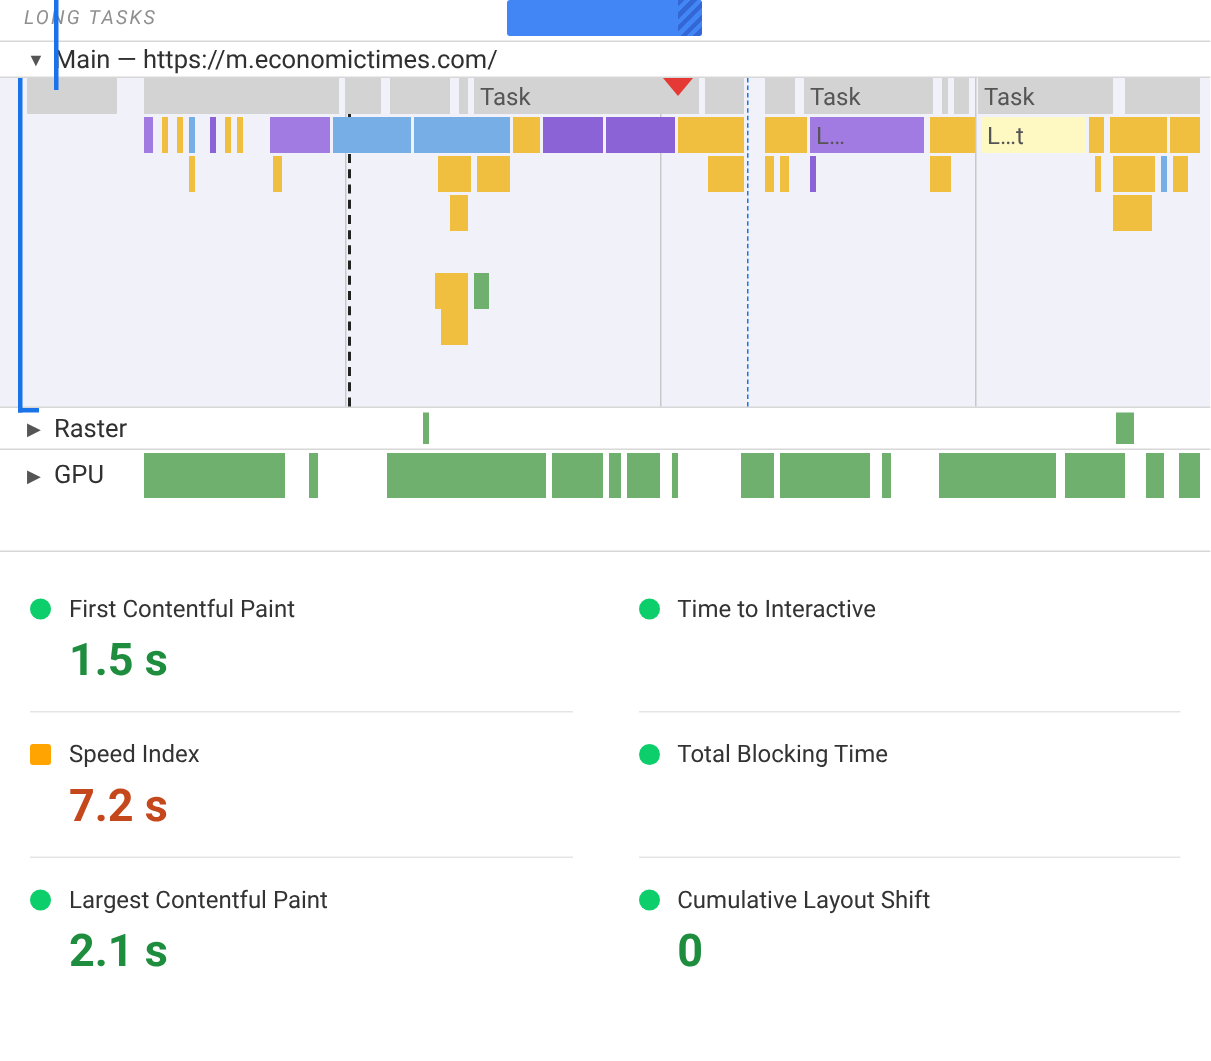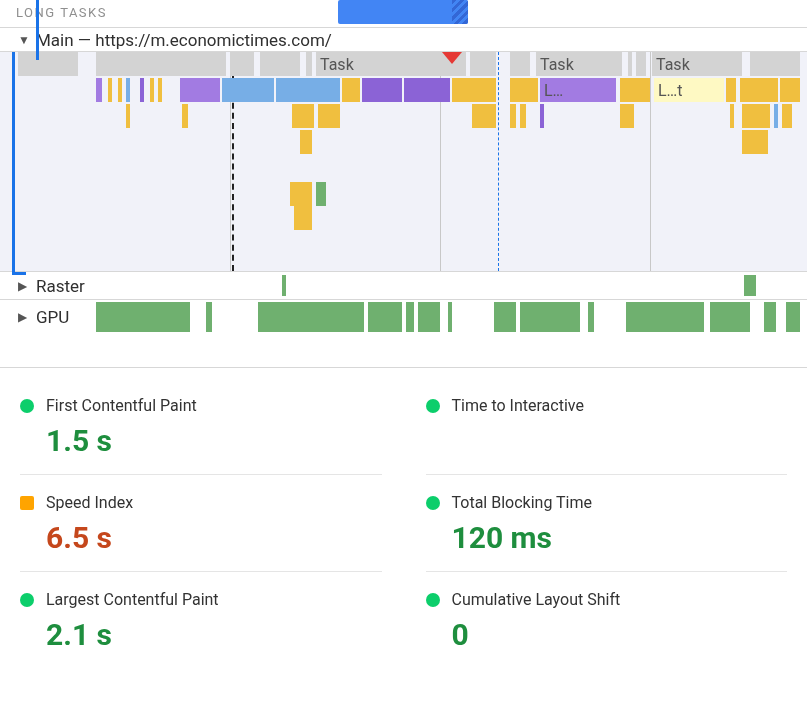--- a/index.html
+++ b/index.html
@@ -18,20 +18,21 @@
     position: relative;
     border-bottom: 1px solid #d7d7d7;
   }
   .longtasks-label {
     position: absolute;
     left: 16px;
     top: 5px;
     font-size: 13px;
     letter-spacing: 1.5px;
     color: #8f8f8f;
+    font-style: italic;
   }
   .longtasks-bar {
     position: absolute;
     left: 338px;
     top: 0;
     width: 130px;
     height: 24px;
     background: #4285f4;
     border-radius: 2px;
   }
@@ -367,29 +368,28 @@
         <span class="status-dot status-green"></span>
         <span class="metric-name">Time to Interactive</span>
       </div>
     </div>
 
     <div class="metric">
       <div class="metric-head">
         <span class="status-square status-orange"></span>
         <span class="metric-name">Speed Index</span>
       </div>
-      <div class="metric-value v-orange">6.5 s</div>
+      <div class="metric-value v-orange">7.2 s</div>
     </div>
 
     <div class="metric">
       <div class="metric-head">
         <span class="status-dot status-green"></span>
         <span class="metric-name">Total Blocking Time</span>
       </div>
-      <div class="metric-value v-green">120 ms</div>
     </div>
 
     <div class="metric">
       <div class="metric-head">
         <span class="status-dot status-green"></span>
         <span class="metric-name">Largest Contentful Paint</span>
       </div>
       <div class="metric-value v-green">2.1 s</div>
     </div>
 

